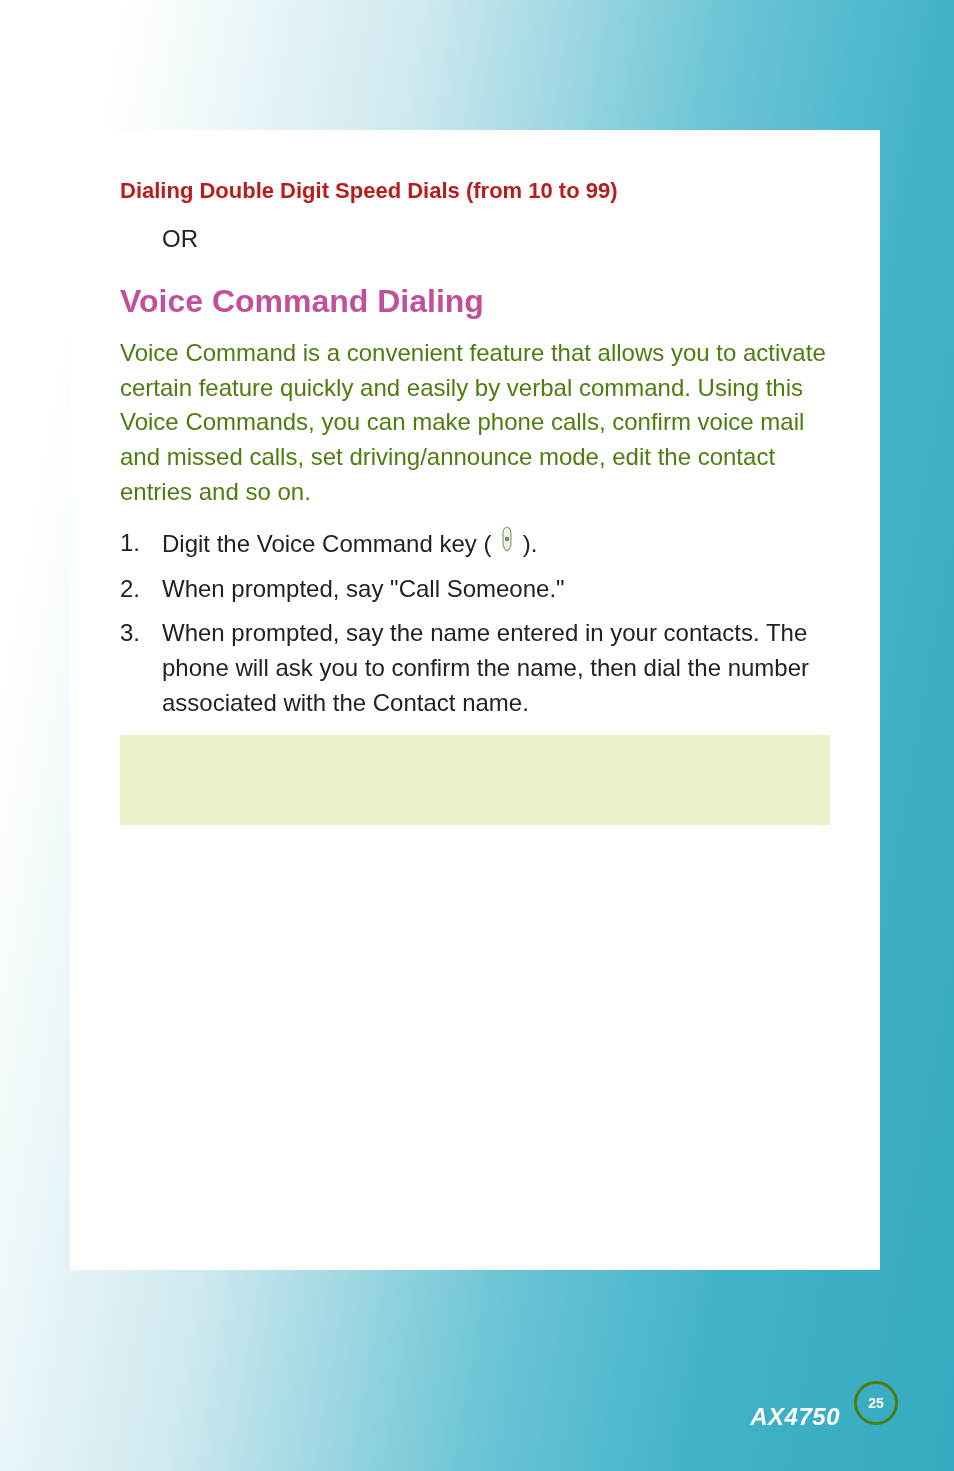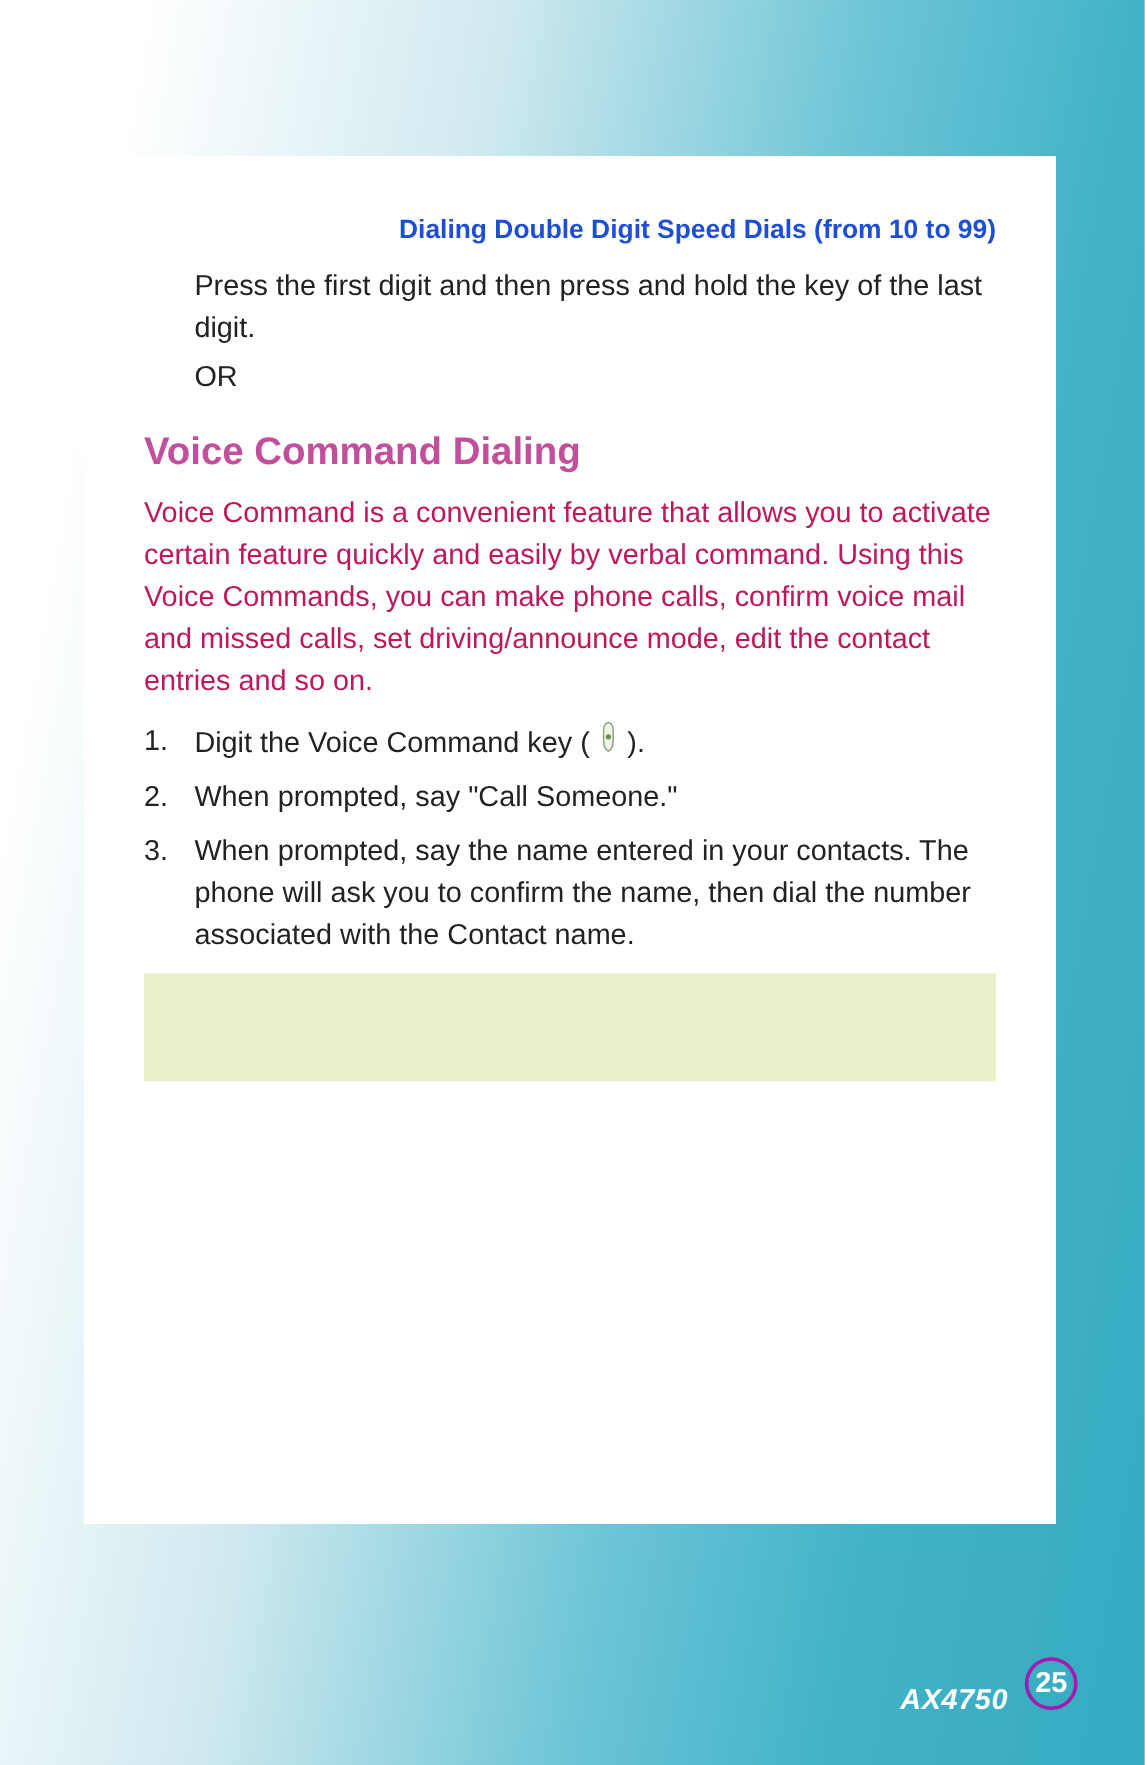--- a/index.html
+++ b/index.html
@@ -25,23 +25,22 @@
     left: 70px;
     top: 130px;
     width: 810px;
     height: 1140px;
     background: #ffffff;
     padding: 48px 50px 40px 50px;
   }
   .sub-heading {
     font-weight: 700;
     font-size: 22px;
-    color: #1d4ed8;
+    color: #b91c1c;
     margin-bottom: 18px;
-    text-align: right;
   }
   .body-text {
     font-size: 24px;
     color: #222;
     line-height: 1.45;
     margin-left: 42px;
     margin-bottom: 4px;
   }
   .body-text.or { margin-top: 6px; margin-bottom: 22px; }
   .body-text .inline-icon {
@@ -50,21 +49,21 @@
   }
   .section-title {
     color: #c14f9c;
     font-weight: 800;
     font-size: 32px;
     margin-top: 26px;
     margin-bottom: 16px;
   }
   .paragraph {
     font-size: 24px;
-    color: #be185d;
+    color: #4d7c0f;
     line-height: 1.45;
     margin-bottom: 16px;
   }
   .numbered {
     display: flex;
     font-size: 24px;
     color: #222;
     line-height: 1.45;
     margin-bottom: 10px;
   }
@@ -92,44 +91,43 @@
     color: #ffffff;
     font-style: italic;
     font-weight: 700;
     font-size: 24px;
     letter-spacing: 0.5px;
     margin-top: 28px;
   }
   .page-num-badge {
     width: 44px;
     height: 44px;
-    border: 3px solid #a21caf;
+    border: 3px solid #4d7c0f;
     border-radius: 50%;
     display: flex;
     align-items: center;
     justify-content: center;
     color: #ffffff;
     font-weight: 800;
-    font-size: 24px;
+    font-size: 14px;
     background: transparent;
   }
   
   svg.icon-send { width: 26px; height: 24px; }
   svg.icon-voice { width: 18px; height: 26px; }
 </style>
 </head>
 <body>
 
 <div class="page-bg"></div>
 
 <div class="content-panel">
 
   <div class="sub-heading">Dialing Double Digit Speed Dials (from 10 to 99)</div>
 
-  <div class="body-text">Press the first digit and then press and hold the key of the last digit.</div>
 
   <div class="body-text or">OR</div>
 
 
   <div class="section-title">Voice Command Dialing</div>
 
   <div class="paragraph">Voice Command is a convenient feature that allows you to activate certain feature quickly and easily by verbal command. Using this Voice Commands, you can make phone calls, confirm voice mail and missed calls, set driving/announce mode, edit the contact entries and so on.</div>
 
   <div class="numbered">
     <div class="num">1.</div>

